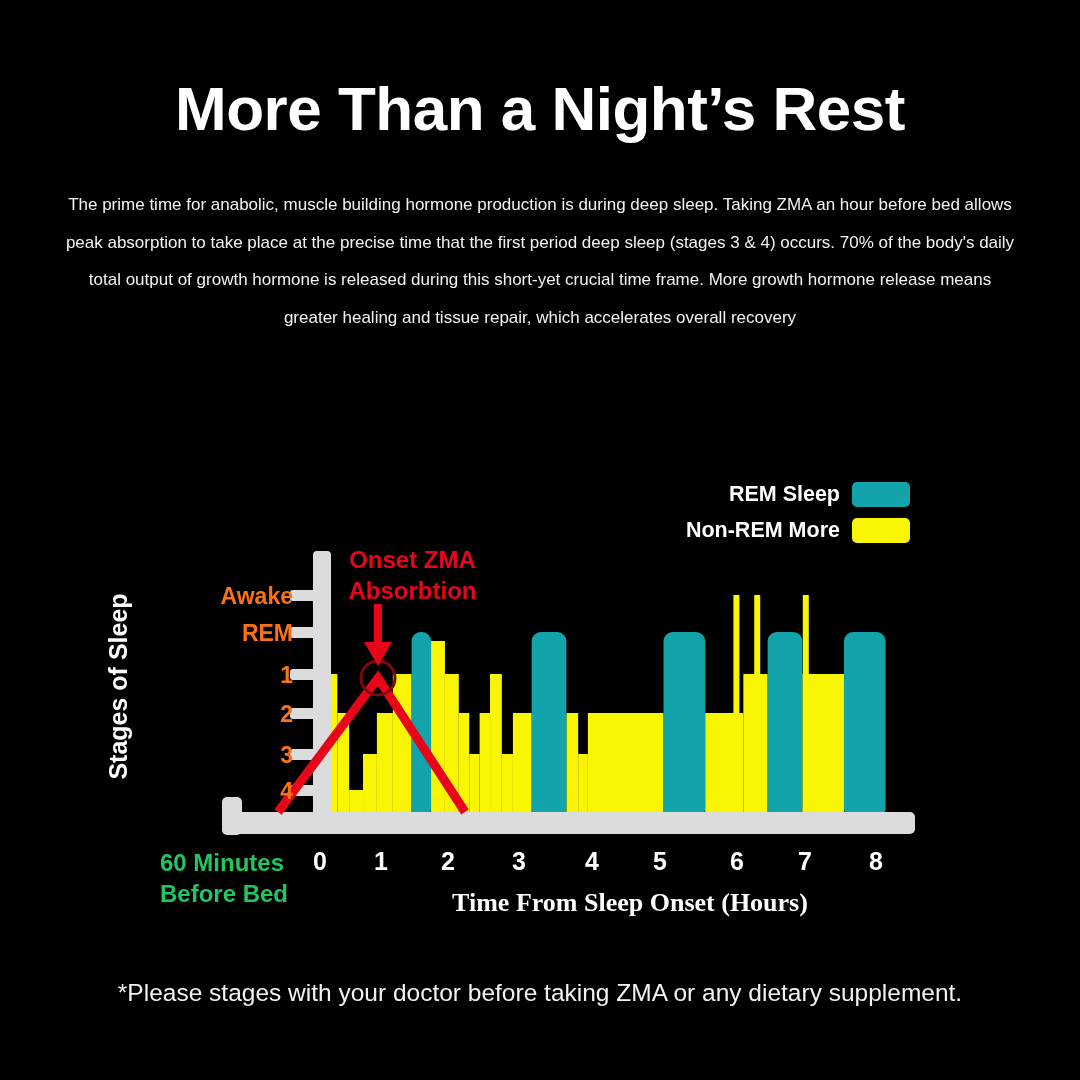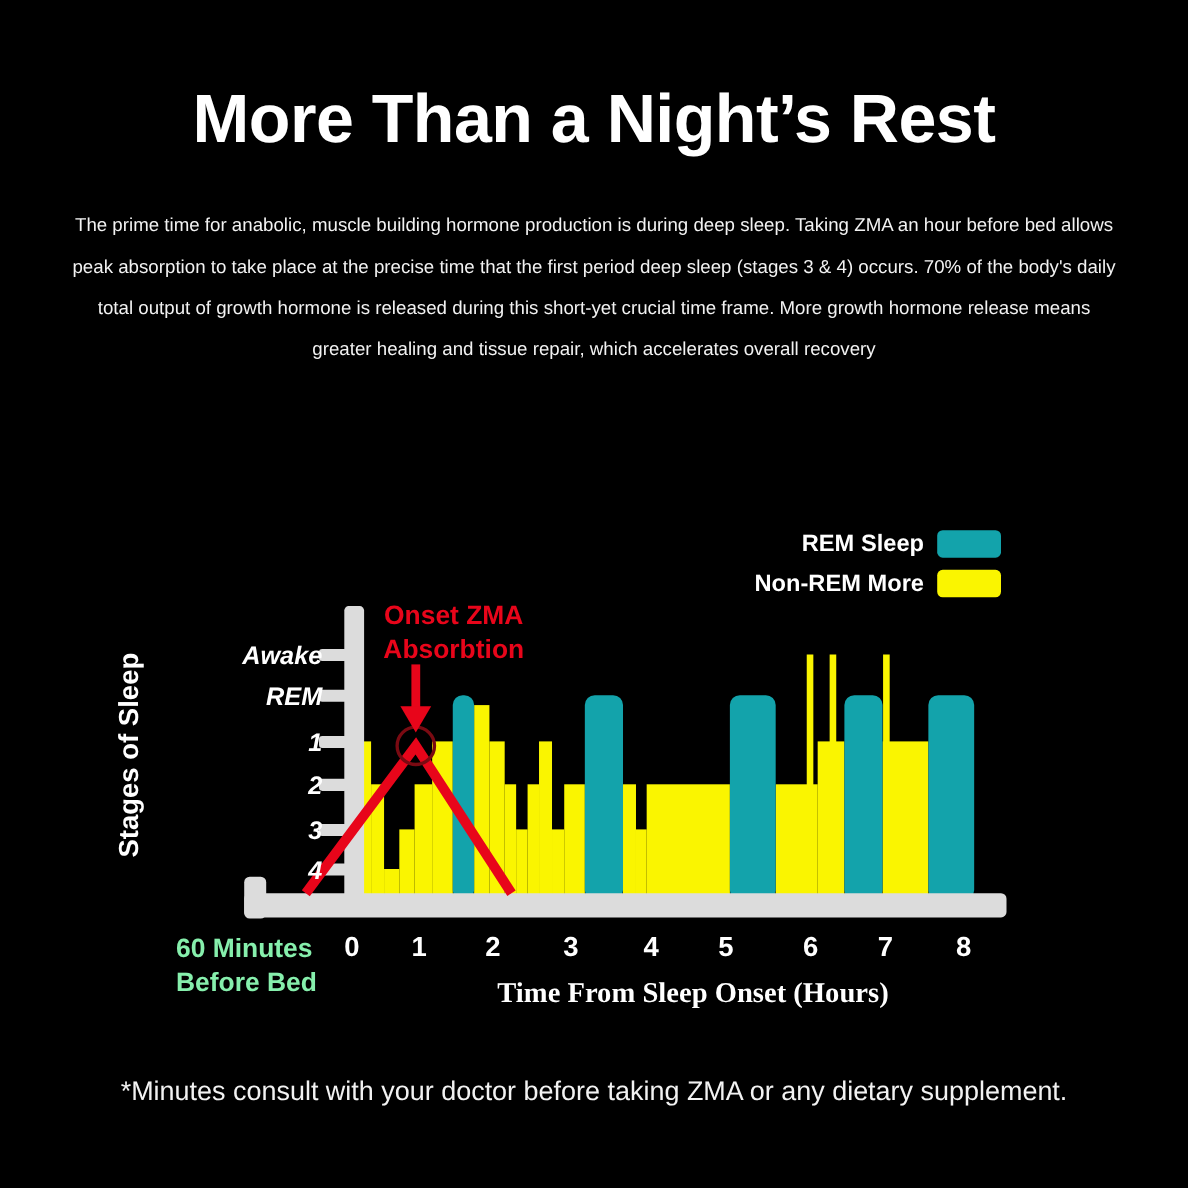--- a/index.html
+++ b/index.html
@@ -62,35 +62,35 @@
     position:absolute;
     left:-12px;top:672px;
     width:260px;
     transform:rotate(-90deg);
     transform-origin:center center;
     text-align:center;
     color:#ffffff;font-size:25px;font-weight:bold;
   }
   .ytick-label{
     position:absolute;
-    color:#ffffff;font-size:23px;font-weight:bold;
-    text-align:right;width:110px;left:183px;font-style:italic;
+    color:#f97316;font-size:23px;font-weight:bold;
+    text-align:right;width:110px;left:183px;
   }
   .xtick-label{
     position:absolute;
     color:#ffffff;font-size:25px;font-weight:bold;
     text-align:center;width:40px;top:847px;
   }
   .xaxis-title{
     position:absolute;left:330px;top:888px;width:600px;
     text-align:center;color:#ffffff;font-size:26px;font-weight:bold;font-family:Liberation Serif, serif;
   }
   .before-bed{
     position:absolute;left:160px;top:847px;width:150px;
-    text-align:left;color:#86efac;font-size:24px;font-weight:bold;
+    text-align:left;color:#22c55e;font-size:24px;font-weight:bold;
     line-height:31px;
   }
   .annot{
     position:absolute;left:330px;top:544px;width:165px;
     text-align:center;color:#e8051a;font-size:24px;font-weight:bold;
     line-height:31px;
   }
 </style>
 </head>
 <body>
@@ -193,15 +193,15 @@
     <div class="xtick-label" style="left:856px;">8</div>
 
     <div class="before-bed">60 Minutes Before Bed</div>
 
     <div class="xaxis-title">Time From Sleep Onset (Hours)</div>
 
     <div class="annot">Onset ZMA Absorbtion</div>
 
   </div>
 
-  <div class="footnote">*Minutes consult with your doctor before taking ZMA or any dietary supplement.</div>
+  <div class="footnote">*Please stages with your doctor before taking ZMA or any dietary supplement.</div>
 
 </div>
 
 </body></html>

